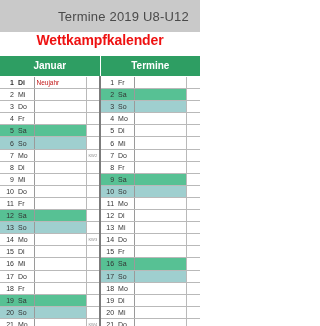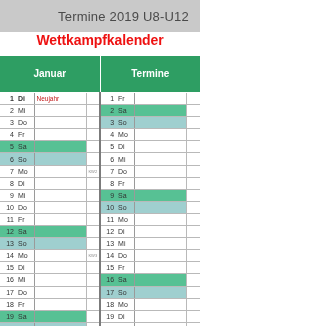--- a/index.html
+++ b/index.html
@@ -57,21 +57,21 @@
   #calendar col.c-note  { width: 52px; }
   #calendar col.c-kw    { width: 14px; }
 
   #calendar th.month-head {
     background: #2e9e63;
     color: #ffffff;
     font-size: 10px;
     font-weight: bold;
     height: 12px;
     line-height: 12px;
-    padding: 12px;
+    padding: 4px;
     text-align: center;
     border: 1px solid #ffffff;
     border-left: none;
     border-top: none;
     margin-left: 8px;
   }
   #calendar th.month-head.febhead { border-right: none; }
 
   #calendar td {
     height: 11.1px;

